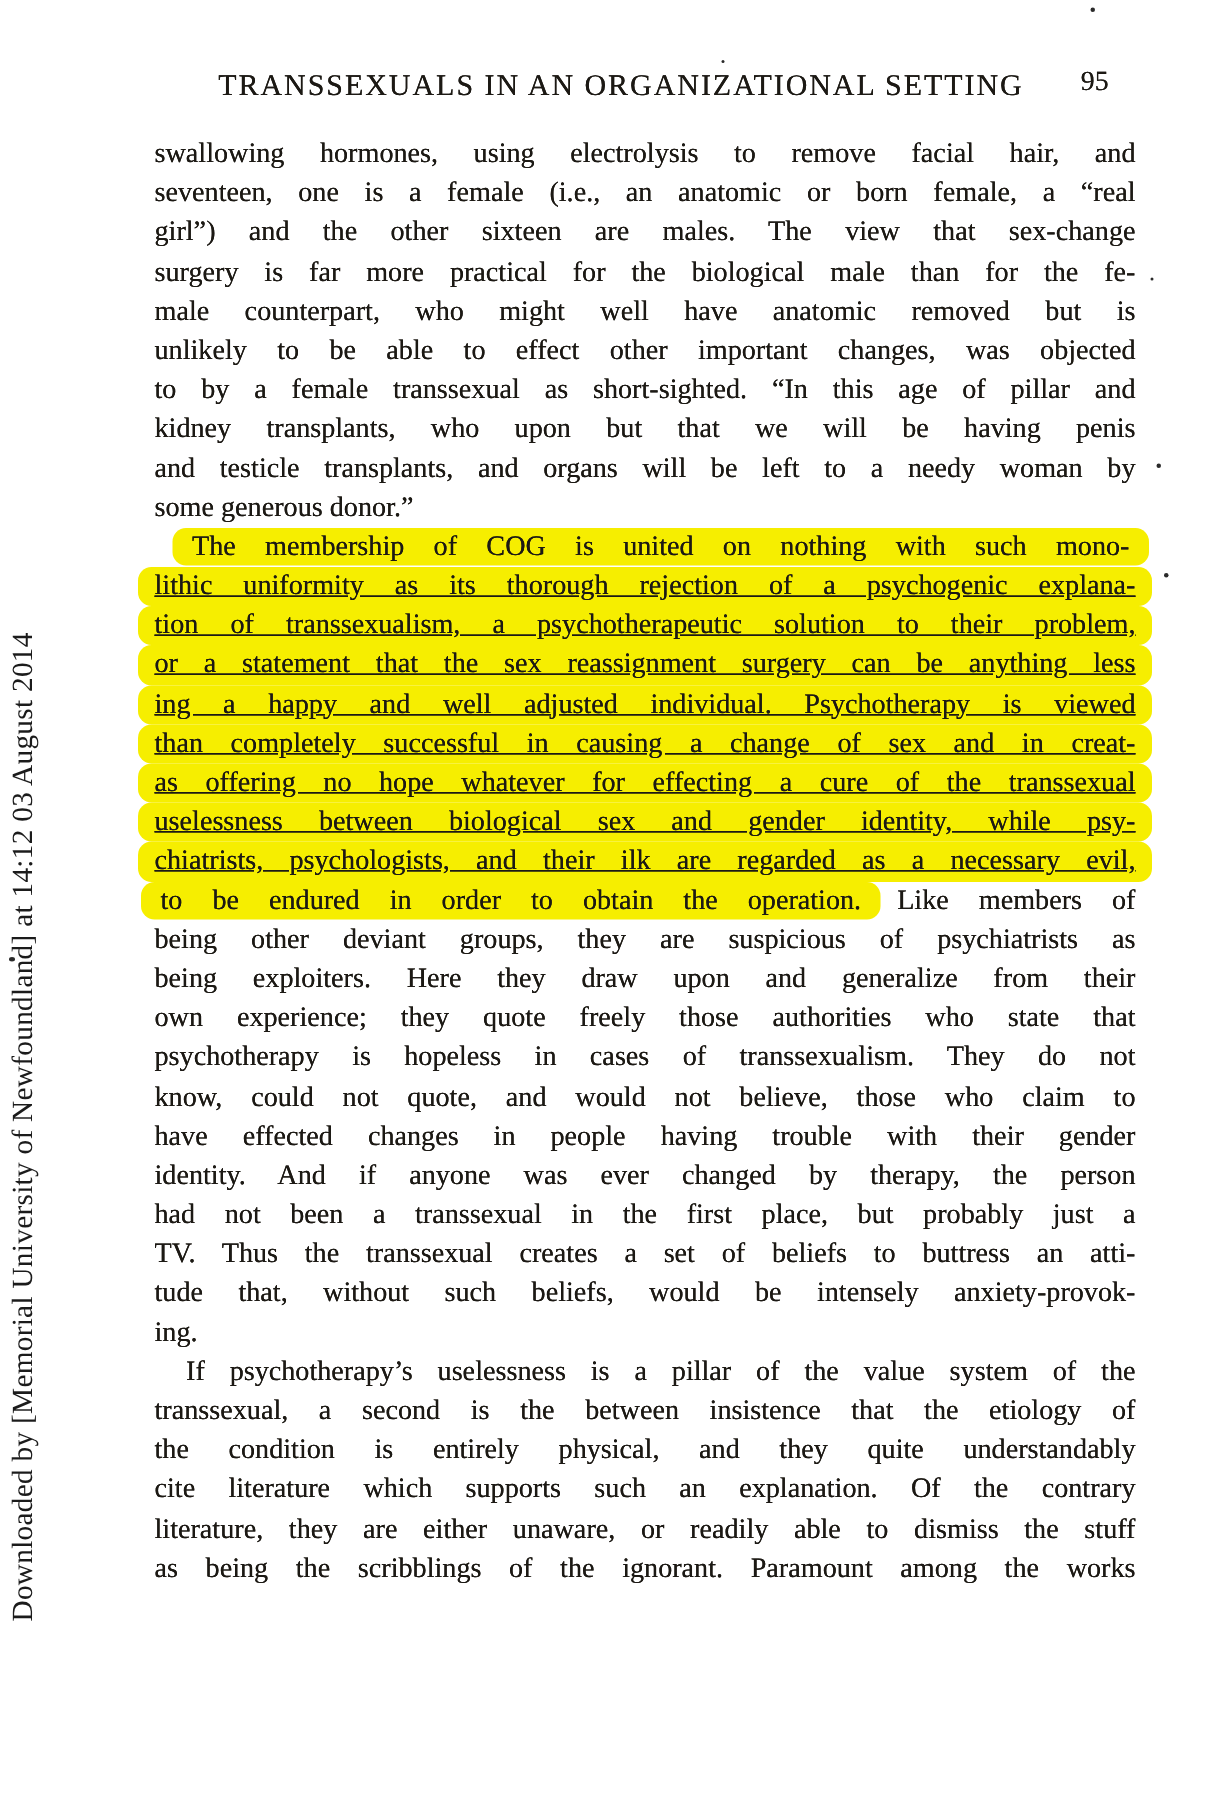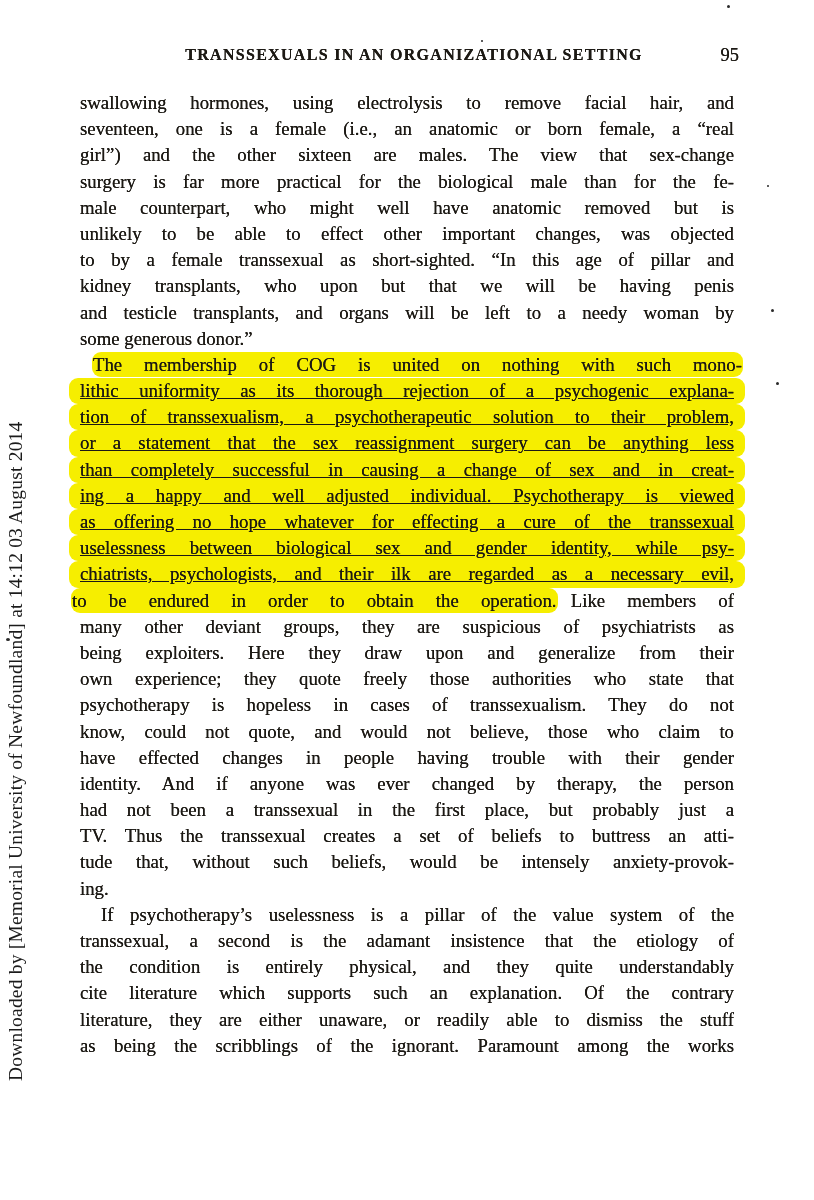--- a/index.html
+++ b/index.html
@@ -15,35 +15,35 @@
   .runhead {
     position: absolute;
     left: 87px;
     top: 46px;
     width: 654px;
     height: 22px;
   }
   .runhead-title {
     display: block;
     text-align: center;
-    font-size: 16px;
-    font-weight: bold;
+    font-size: 20px;
+    font-weight: normal;
     letter-spacing: 1.3px;
     text-shadow: 0 0 0.4px currentColor;
   }
   .runhead-pagenum {
     position: absolute;
     right: 2px;
     top: -1px;
     font-size: 18.5px;
     text-shadow: 0 0 0.4px currentColor;
   }
   .page-body {
     position: absolute;
-    left: 80px;
+    left: 103px;
     top: 90px;
     width: 654px;
     font-size: 18.8px;
   }
   .line {
     height: 26.2px;
     line-height: 26.2px;
     text-align: justify;
     text-align-last: justify;
     text-shadow: 0 0 0.4px currentColor;
@@ -53,21 +53,21 @@
   .line.indent { padding-left: 21px; }
   .line.hlblock {
     background: var(--hl, #f6ee00);
     margin: 0 -11px;
     padding: 0 11px;
     border-radius: 9px;
     text-decoration: underline;
   }
   .hl {
     background: var(--hl, #f6ee00);
-    padding: 2px 1px;
+    padding: 2px 13px;
     margin: 0 -9px;
     border-radius: 9px;
   }
   .watermark {
     position: absolute;
     left: 5px;
     top: 1081px;
     transform: rotate(-90deg);
     transform-origin: 0 0;
     white-space: nowrap;
@@ -99,39 +99,39 @@
       <div class="line"><span>male counterpart, who might well have anatomic removed but is</span></div>
       <div class="line"><span>unlikely to be able to effect other important changes, was objected</span></div>
       <div class="line"><span>to by a female transsexual as short-sighted. “In this age of pillar and</span></div>
       <div class="line"><span>kidney transplants, who upon but that we will be having penis</span></div>
       <div class="line"><span>and testicle transplants, and organs will be left to a needy woman by</span></div>
       <div class="line nojust"><span>some generous donor.”</span></div>
       <div class="line indent"><span class="hl">The membership of COG is united on nothing with such mono-</span></div>
       <div class="line hlblock">lithic uniformity as its thorough rejection of a psychogenic explana-</div>
       <div class="line hlblock">tion of transsexualism, a psychotherapeutic solution to their problem,</div>
       <div class="line hlblock">or a statement that the sex reassignment surgery can be anything less</div>
+      <div class="line hlblock">ing a happy and well adjusted individual. Psychotherapy is viewed</div>
       <div class="line hlblock">than completely successful in causing a change of sex and in creat-</div>
-      <div class="line hlblock">ing a happy and well adjusted individual. Psychotherapy is viewed</div>
       <div class="line hlblock">as offering no hope whatever for effecting a cure of the transsexual</div>
       <div class="line hlblock">uselessness between biological sex and gender identity, while psy-</div>
       <div class="line hlblock">chiatrists, psychologists, and their ilk are regarded as a necessary evil,</div>
       <div class="line"><span class="hl">to be endured in order to obtain the operation.</span><span> Like members of</span></div>
-      <div class="line"><span>many other deviant groups, they are suspicious of psychiatrists as</span></div>
+      <div class="line"><span>being other deviant groups, they are suspicious of psychiatrists as</span></div>
       <div class="line"><span>being exploiters. Here they draw upon and generalize from their</span></div>
       <div class="line"><span>own experience; they quote freely those authorities who state that</span></div>
       <div class="line"><span>psychotherapy is hopeless in cases of transsexualism. They do not</span></div>
       <div class="line"><span>know, could not quote, and would not believe, those who claim to</span></div>
       <div class="line"><span>have effected changes in people having trouble with their gender</span></div>
       <div class="line"><span>identity. And if anyone was ever changed by therapy, the person</span></div>
       <div class="line"><span>had not been a transsexual in the first place, but probably just a</span></div>
       <div class="line"><span>TV. Thus the transsexual creates a set of beliefs to buttress an atti-</span></div>
       <div class="line"><span>tude that, without such beliefs, would be intensely anxiety-provok-</span></div>
       <div class="line nojust"><span>ing.</span></div>
       <div class="line indent"><span>If psychotherapy’s uselessness is a pillar of the value system of the</span></div>
-      <div class="line"><span>transsexual, a second is the adamant insistence that the etiology of</span></div>
+      <div class="line"><span>transsexual, a second is the between insistence that the etiology of</span></div>
       <div class="line"><span>the condition is entirely physical, and they quite understandably</span></div>
       <div class="line"><span>cite literature which supports such an explanation. Of the contrary</span></div>
       <div class="line"><span>literature, they are either unaware, or readily able to dismiss the stuff</span></div>
       <div class="line"><span>as being the scribblings of the ignorant. Paramount among the works</span></div>
     </div>
 
   <div class="watermark">Downloaded by [Memorial University of Newfoundland] at 14:12 03 August 2014</div>
 
   <div class="speck" style="left:727px; top:5px;  width:3px; height:3px;"></div>
   <div class="speck" style="left:481px; top:40px; width:2px; height:2px;"></div>

